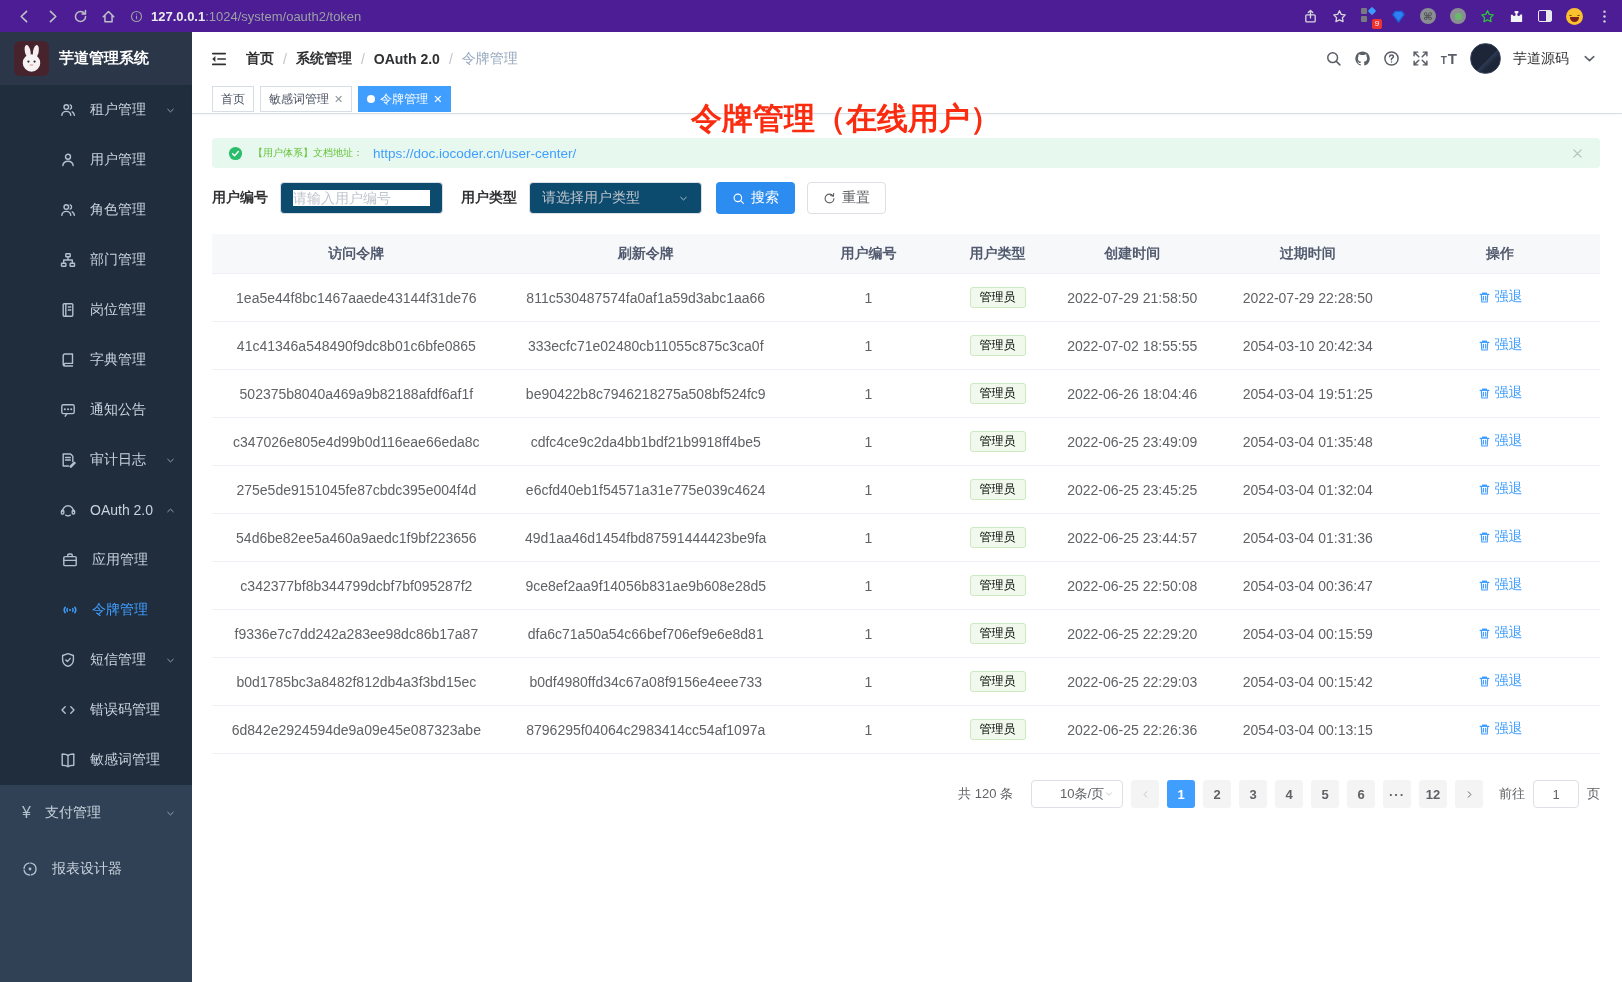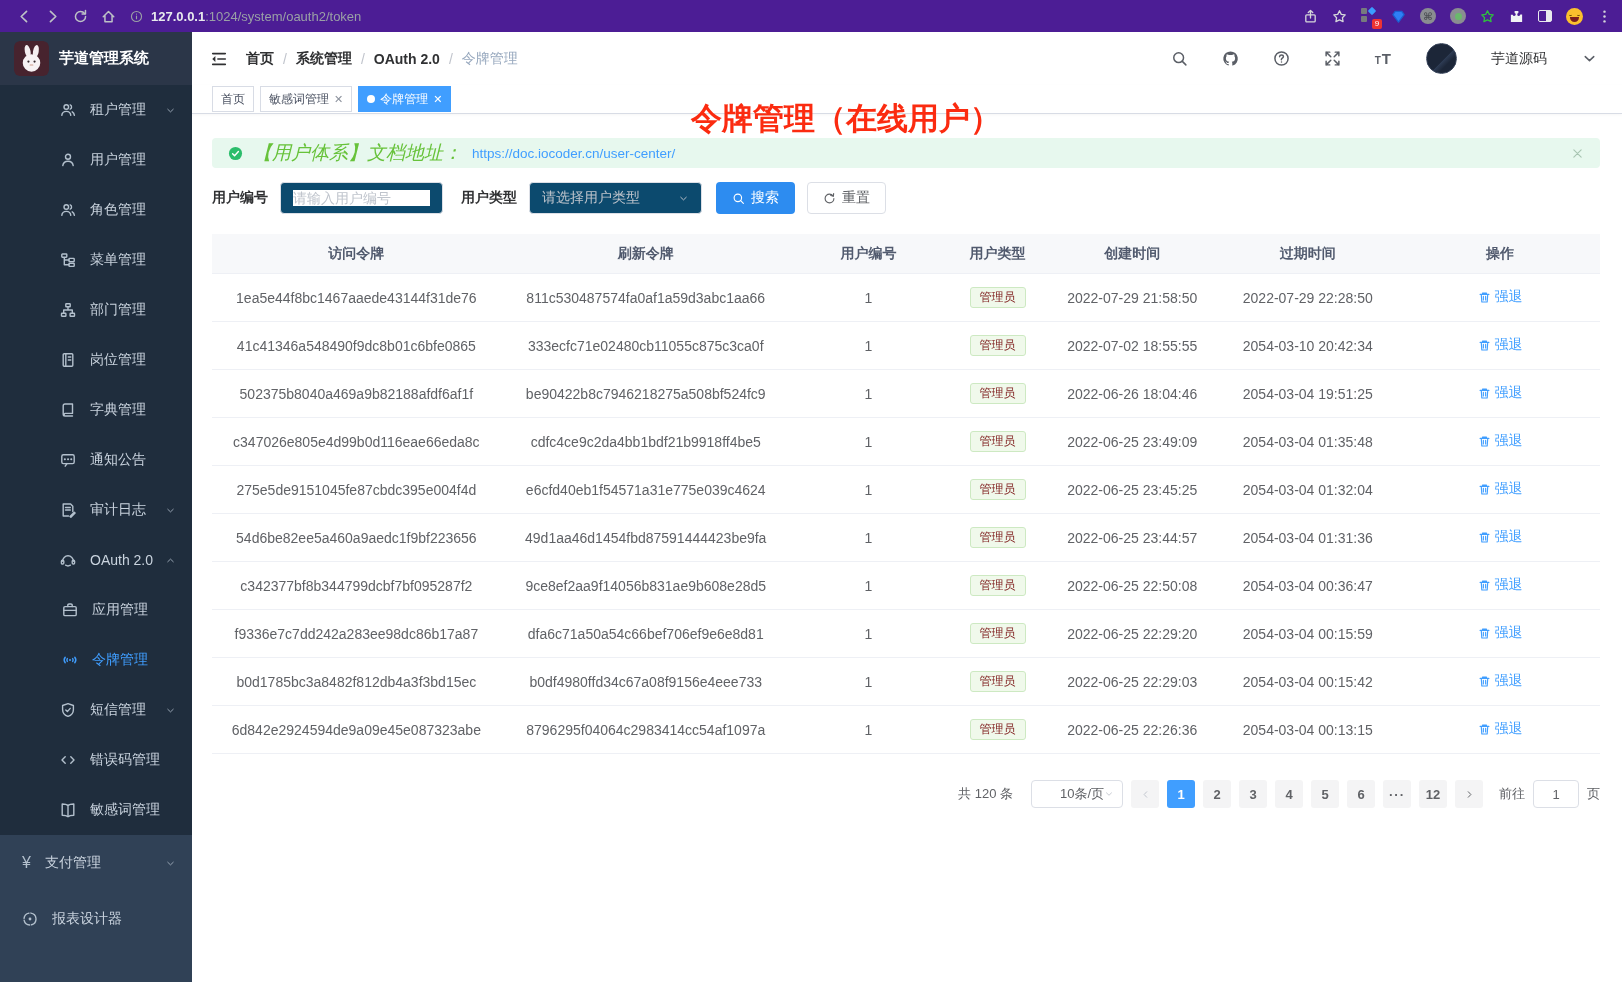--- a/index.html
+++ b/index.html
@@ -52,21 +52,21 @@
   .yen-glyph { font-size:17px; font-weight:400; line-height:1; }
 
   
   .main { flex:1; display:flex; flex-direction:column; position:relative; background:#fff; }
   .topbar { height:53px; display:flex; align-items:center; padding:0 24px 0 18px; flex:none; }
   .collapse-btn { font-size:18px; color:#303133; }
   .breadcrumb { display:flex; align-items:center; margin-left:18px; gap:9px; font-size:14px; }
   .breadcrumb .bc { color:#303133; font-weight:600; }
   .breadcrumb .sep { color:#c0c4cc; font-weight:400; }
   .breadcrumb .bc.last { color:#97a8be; font-weight:400; }
-  .topbar .right { margin-left:auto; display:flex; align-items:center; gap:34px;text-align:center; }
+  .topbar .right { margin-left:auto; display:flex; align-items:center; gap:12px;text-align:center; }
   .topbar .right .ic { font-size:17px; color:#5a5e66; }
   .tt-ic { color:#5a5e66; font-weight:600; font-size:15px; letter-spacing:1px; }
   .tt-ic small { font-size:10px; }
   .avatar { width:31px; height:31px; border-radius:50%; background:linear-gradient(135deg,#1c2638 55%,#2e3c55 56%,#1c2638 70%); border:1px solid #3a465c; }
   .uname { color:#303133; font-size:14px; }
   .user-caret { font-size:10px; color:#5a5e66; }
 
   .tagsbar { height:29px; border-bottom:1px solid #d8dce5; display:flex; align-items:center; padding-left:20px; gap:6px; flex:none;
     box-shadow:0 1px 3px rgba(0,0,0,.04); }
   .tag { height:26px; display:inline-flex; align-items:center; padding:0 8px; border:1px solid #d8dce5; background:#fff;
@@ -75,21 +75,21 @@
   .tag.active { background:#409eff; border-color:#409eff; color:#fff; }
   .tag.active .x { color:#fff; }
   .tag .dot { width:8px; height:8px; border-radius:50%; background:#fff; }
 
   .annotation { position:absolute; left:499px; top:66px; font-size:31px; font-weight:700; color:#fb2b10; z-index:5; white-space:nowrap; }
 
   .content { padding:24px 22px 0 20px; flex:1; }
 
   .alert { height:30px; background:#e7f8ee; border-radius:4px; display:flex; align-items:center; padding:0 16px; gap:10px; }
   .alert .ic { font-size:15px; }
-  .alert-text { color:#67c23a; font-size:19px;font-style:italic; }
+  .alert-text { color:#67c23a; font-size:10px; }
   .alert-link { color:#409eff; font-size:13.5px; text-decoration:none; }
   .alert .close { margin-left:auto; color:#a8c5b2; font-size:13px; cursor:pointer; }
 
   .filters { display:flex; align-items:center; margin-top:14px; }
   .f-label { font-weight:700; color:#303133; margin-right:12px; }
   .f-input, .f-select { height:32px; border:1px solid #dcdfe6; border-radius:4px; background:#0c4a6e; display:flex; align-items:center; padding:0 12px; }
   .f-input { width:163px; margin-right:18px; }
   .f-input input { border:none; outline:none; width:100%; font-size:14px; color:#606266; font-family:inherit; }
   .f-input input::placeholder { color:#bfc4cc; }
   .f-select { width:173px; margin-right:14px; color:#bfc4cc; justify-content:space-between; cursor:pointer; }
@@ -98,21 +98,21 @@
   .btn-primary { background:#2d8cf0; color:#fff; margin-right:12px; }
   .btn-plain { background:#fff; border-color:#dcdfe6; color:#606266; }
   .btn .ic { font-size:13px; }
 
   .table { margin-top:20px; }
   .trow { display:flex; align-items:center; height:48px; border-bottom:1px solid #eef0f5; }
   .thead { height:40px; background:#f7f8fa; border-bottom:1px solid #eef0f5; }
   .thead .cell { color:#515a6e; font-weight:700; }
   .cell { text-align:center; font-size:14px; color:#606266; overflow:hidden; white-space:nowrap; }
   .c0{width:20.8%}.c1{width:20.9%}.c2{width:11.2%}.c3{width:7.4%}.c4{width:12%}.c5{width:13.3%}.c6{width:14.4%}
-  .badge { display:inline-block; background:#f0f9eb; border:1px solid #cde9c2; color:#7f1d1d; font-size:12px; border-radius:3px; padding:2px 9px; line-height:1.3; }
+  .badge { display:inline-block; background:#f0f9eb; border:1px solid #cde9c2; color:#000000; font-size:12px; border-radius:3px; padding:2px 9px; line-height:1.3; }
   .act-link { color:#409eff; cursor:pointer; display:inline-flex; align-items:center; gap:4px; }
   .act-link .ic { font-size:13px; }
 
   .pager { display:flex; align-items:center; justify-content:flex-end; margin-top:26px; gap:8px; font-size:13px; color:#606266; }
   .pg-total { margin-right:10px; }
   .pg-size { width:92px; height:28px; border:1px solid #dcdfe6; border-radius:4px; display:flex; align-items:center; justify-content:flex-end; padding:0 8px; cursor:pointer; }
   .pg-size .chev { color:#c0c4cc; font-size:10px; }
   .pg-btn { min-width:28px; height:28px; background:#f4f4f5; border-radius:3px; display:inline-flex; align-items:center; justify-content:center;
     font-weight:600; color:#606266; cursor:pointer; padding:0 4px; }
   .pg-btn.arrow { font-size:11px; }
@@ -260,31 +260,20 @@
               <path d="M1.8 13.4c.3-2.6 2.1-4 4.5-4s4.2 1.4 4.5 4"></path>
               <path d="M10.2 2.9a2.3 2.3 0 0 1 0 4.2"></path>
               <path d="M12.2 9.8c1.4.7 2 1.9 2.2 3.6"></path>
             </svg>
           </span>
           <span>角色管理</span>
         </div>
         <div class="m-item lv1">
           <span class="ic">
             <svg viewBox="0 0 16 16" fill="none" stroke="currentColor" stroke-width="1.4" stroke-linecap="round" stroke-linejoin="round">
-              <rect x="1.8" y="2" width="5" height="3.2" rx=".6"></rect>
-              <rect x="9" y="6.4" width="5.2" height="3.2" rx=".6"></rect>
-              <rect x="9" y="11.2" width="5.2" height="3.2" rx=".6"></rect>
-              <path d="M4.3 5.6v7.2h4.7M4.3 8h4.7"></path>
-            </svg>
-          </span>
-          <span>菜单管理</span>
-        </div>
-        <div class="m-item lv1">
-          <span class="ic">
-            <svg viewBox="0 0 16 16" fill="none" stroke="currentColor" stroke-width="1.4" stroke-linecap="round" stroke-linejoin="round">
               <rect x="5.8" y="1.8" width="4.4" height="3" rx=".5"></rect>
               <rect x="1.5" y="11.2" width="4.4" height="3" rx=".5"></rect>
               <rect x="10.1" y="11.2" width="4.4" height="3" rx=".5"></rect>
               <path d="M8 4.8v3.2M3.7 11.2V8h8.6v3.2"></path>
             </svg>
           </span>
           <span>部门管理</span>
         </div>
         <div class="m-item lv1">
           <span class="ic">

